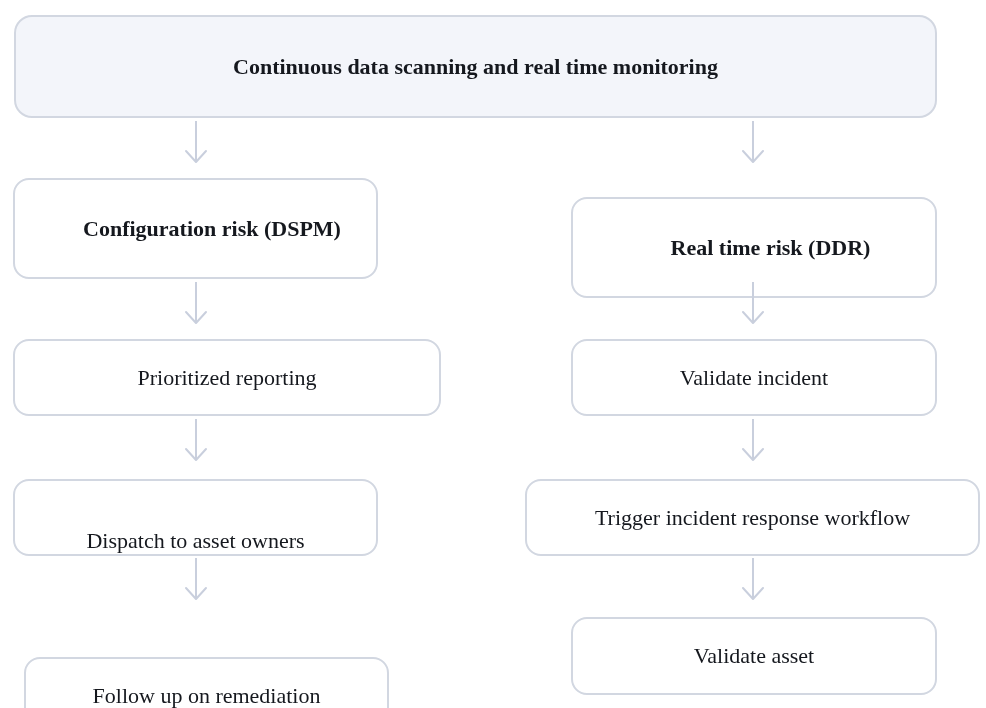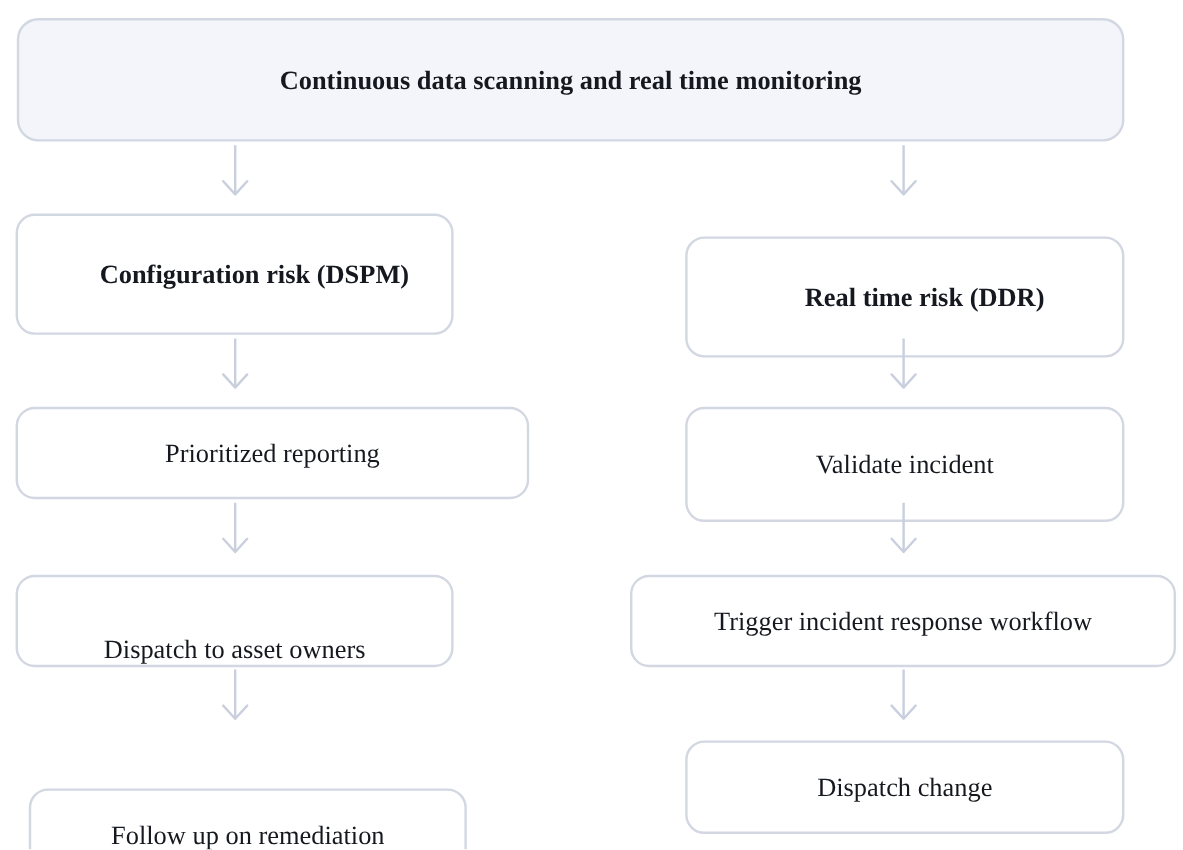--- a/index.html
+++ b/index.html
@@ -47,21 +47,21 @@
     height: 44px;
     color: var(--arrow);
   }
   
   .pos-root   { left: 14px;  top: 15px;  width: 923px; height: 103px; }
   .pos-hL     { left: 13px;  top: 178px; width: 365px; height: 101px; }
   .pos-hR     { left: 571px; top: 178px; width: 366px; height: 101px; margin-top: 19px; }
   .pos-L1     { left: 13px;  top: 339px; width: 428px; height: 77px; }
   .pos-L2     { left: 13px;  top: 479px; width: 365px; height: 77px; align-items: flex-end; }
   .pos-L3     { left: 24px;  top: 617px; width: 365px; height: 78px; margin-top: 40px; }
-  .pos-R1     { left: 571px; top: 339px; width: 366px; height: 96px; }
+  .pos-R1     { left: 571px; top: 339px; width: 366px; height: 77px; }
   .pos-R2     { left: 525px; top: 479px; width: 455px; height: 77px; }
   .pos-R3     { left: 571px; top: 617px; width: 366px; height: 78px; }
   .ar-xL { left: 183px; }
   .ar-xR { left: 740px; }
   .ar-y0 { top: 120px; }
   .ar-y1 { top: 281px; }
   .ar-y2 { top: 418px; }
   .ar-y3 { top: 557px; }
 </style>
 </head>
@@ -108,21 +108,21 @@
     <span>Follow up on remediation</span>
   </div>
 
   <div class="node pos-R1">
     <span>Validate incident</span>
   </div>
   <div class="node pos-R2">
     <span>Trigger incident response workflow</span>
   </div>
   <div class="node pos-R3">
-    <span>Dispatch change</span>
+    <span>Validate asset</span>
   </div>
 
   <svg class="arrow ar-xL ar-y2" viewBox="0 0 26 44">
     <line x1="13" y1="1" x2="13" y2="41" stroke="currentColor" stroke-width="2"></line>
     <polyline points="3,31 13,42 23,31" fill="none" stroke="currentColor" stroke-width="2" stroke-linecap="round" stroke-linejoin="round"></polyline>
   </svg>
   <svg class="arrow ar-xR ar-y2" viewBox="0 0 26 44">
     <line x1="13" y1="1" x2="13" y2="41" stroke="currentColor" stroke-width="2"></line>
     <polyline points="3,31 13,42 23,31" fill="none" stroke="currentColor" stroke-width="2" stroke-linecap="round" stroke-linejoin="round"></polyline>
   </svg>

